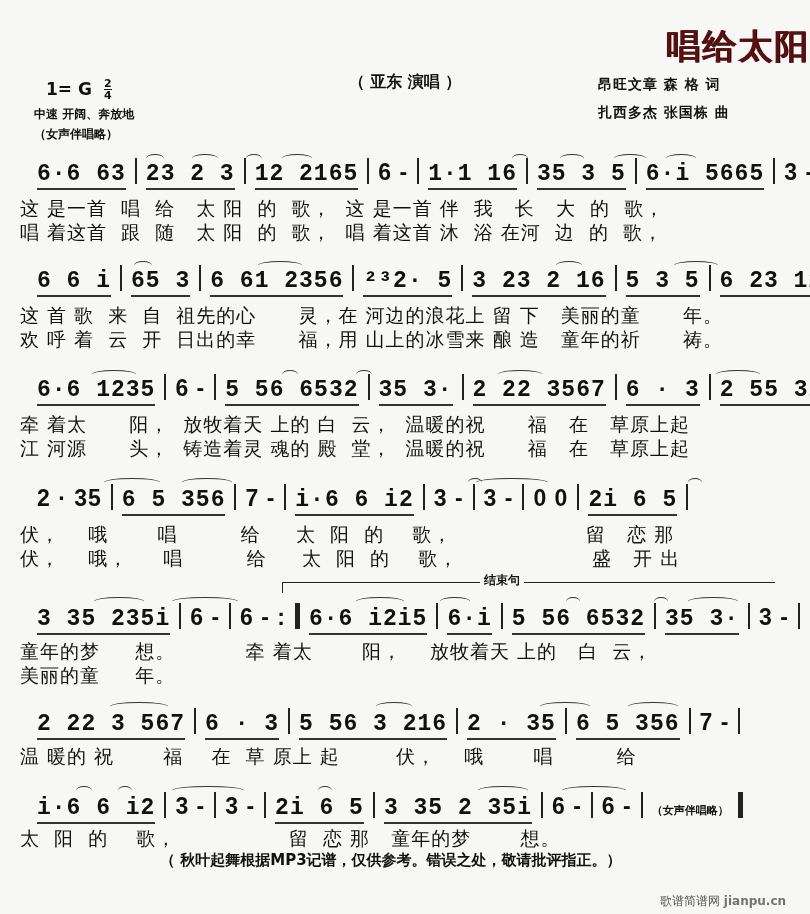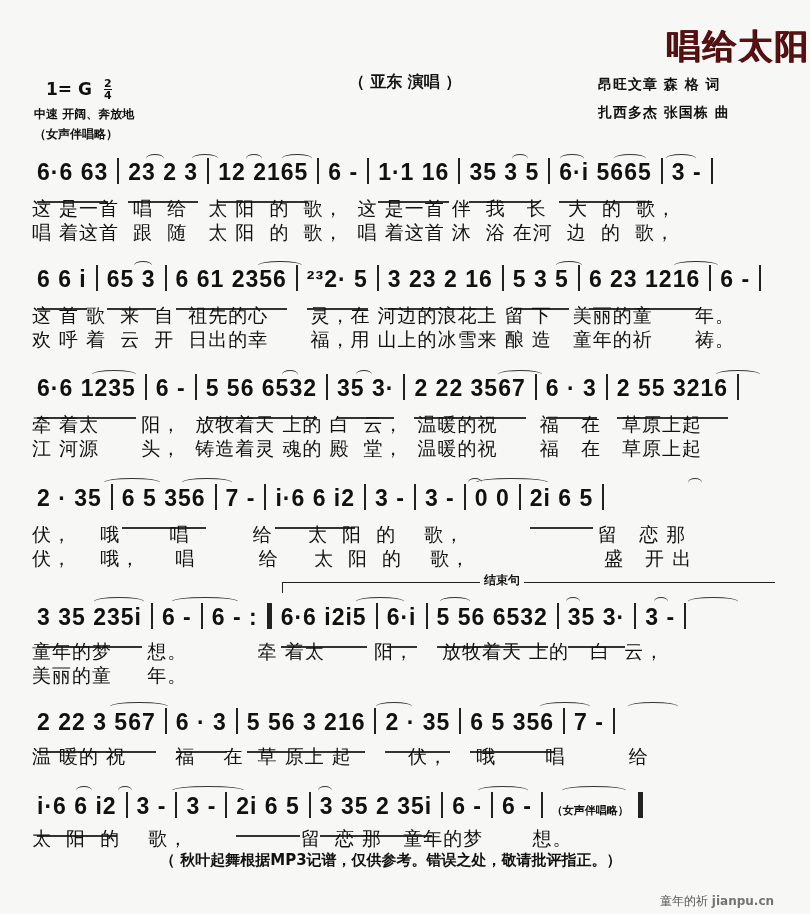--- a/index.html
+++ b/index.html
@@ -11,24 +11,24 @@
   .singer{left:0;width:810px;top:72px;text-align:center;font-size:16px;font-weight:bold;}
   .key{left:34px;top:78px;font-size:17px;font-weight:bold;margin-left:12px;}
   .timesig{display:inline-block;vertical-align:middle;font-size:11px;line-height:11px;text-align:center;margin-left:6px;}
   .tempo{left:34px;top:106px;font-size:12px;font-weight:bold;}
   .omit{left:34px;top:126px;font-size:12px;font-weight:bold;}
   .credit{left:598px;font-size:14px;font-weight:bold;letter-spacing:1px;}
   .system{position:absolute;left:0;width:810px;}
   .notes{position:absolute;left:32px;top:0;height:36px;white-space:nowrap;font-family:"Liberation Sans","DejaVu Sans",sans-serif;
          font-weight:bold;font-size:23px;letter-spacing:1px;}
   .measure{display:inline-block;position:relative;padding:0 5px;}
-  .measure .n{border-bottom:2px double #333;padding-bottom:16px;}
+  .measure .n{border-bottom:2px double #333;padding-bottom:1px;font-family:Liberation Mono, monospace;}
   .bar{display:inline-block;width:2px;height:26px;background:#222;vertical-align:-4px;margin:0 4px;}
   .bar.final{width:5px;}
-  .lyr{position:absolute;left:32px;font-family:"DejaVu Serif","Liberation Serif",serif;font-size:19px;white-space:pre;letter-spacing:1px;}
+  .lyr{position:absolute;left:20px;font-family:"DejaVu Serif","Liberation Serif",serif;font-size:19px;white-space:pre;letter-spacing:1px;}
   .slur{position:absolute;border-top:1.5px solid #333;border-radius:50% 50% 0 0;height:8px;}
   .endline{left:282px;top:582px;width:492px;height:10px;border-top:1.5px solid #222;border-left:1.5px solid #222;}
   .endlabel{left:480px;top:572px;font-size:12px;font-weight:bold;background:#f7f7f5;padding:0 4px;}
   .footnote{left:160px;top:851px;font-size:15px;font-weight:bold;}
   .watermark{left:660px;top:893px;font-size:12px;color:#555;}
   .watermark .en{color:#737373;font-weight:bold;}
   .tailnote{font-size:11px;font-weight:bold;font-family:"DejaVu Sans",sans-serif;letter-spacing:0;}
 </style>
 </head>
 <body>
@@ -138,15 +138,15 @@
   <div class="slur" style="left:118px;top:-6px;width:14px"></div>
   <div class="slur" style="left:172px;top:-6px;width:72px"></div>
   <div class="slur" style="left:318px;top:-6px;width:14px"></div>
   <div class="slur" style="left:478px;top:-6px;width:50px"></div>
   <div class="slur" style="left:562px;top:-6px;width:64px"></div>
   <div class="lyr" style="top:34px">太  阳  的    歌，                留  恋 那   童年的梦       想。</div>
 </div>
 
 <div class="abs footnote">（ 秋叶起舞根据MP3记谱，仅供参考。错误之处，敬请批评指正。）</div>
 <div class="abs watermark">
-  <span>童年的祈</span>
+  <span>歌谱简谱网</span>
   <span class="en">jianpu.cn</span>
 </div>
 
 </body></html>

